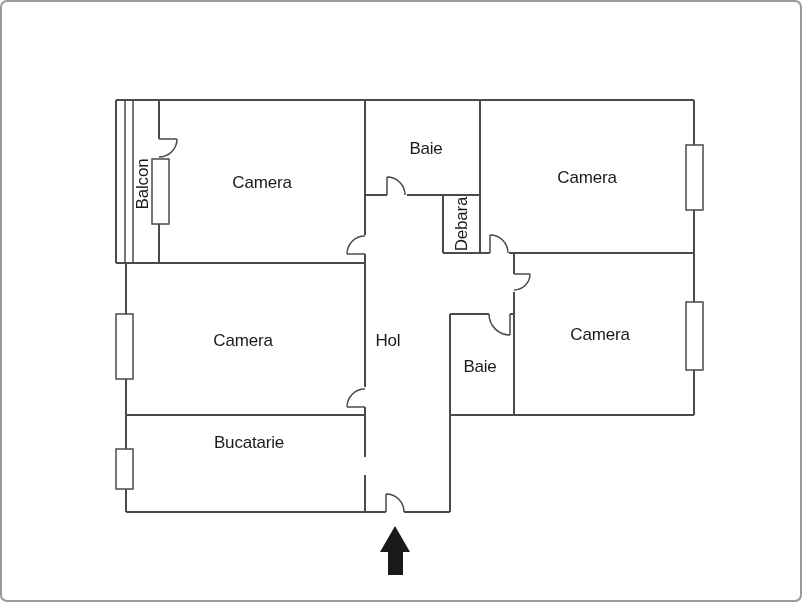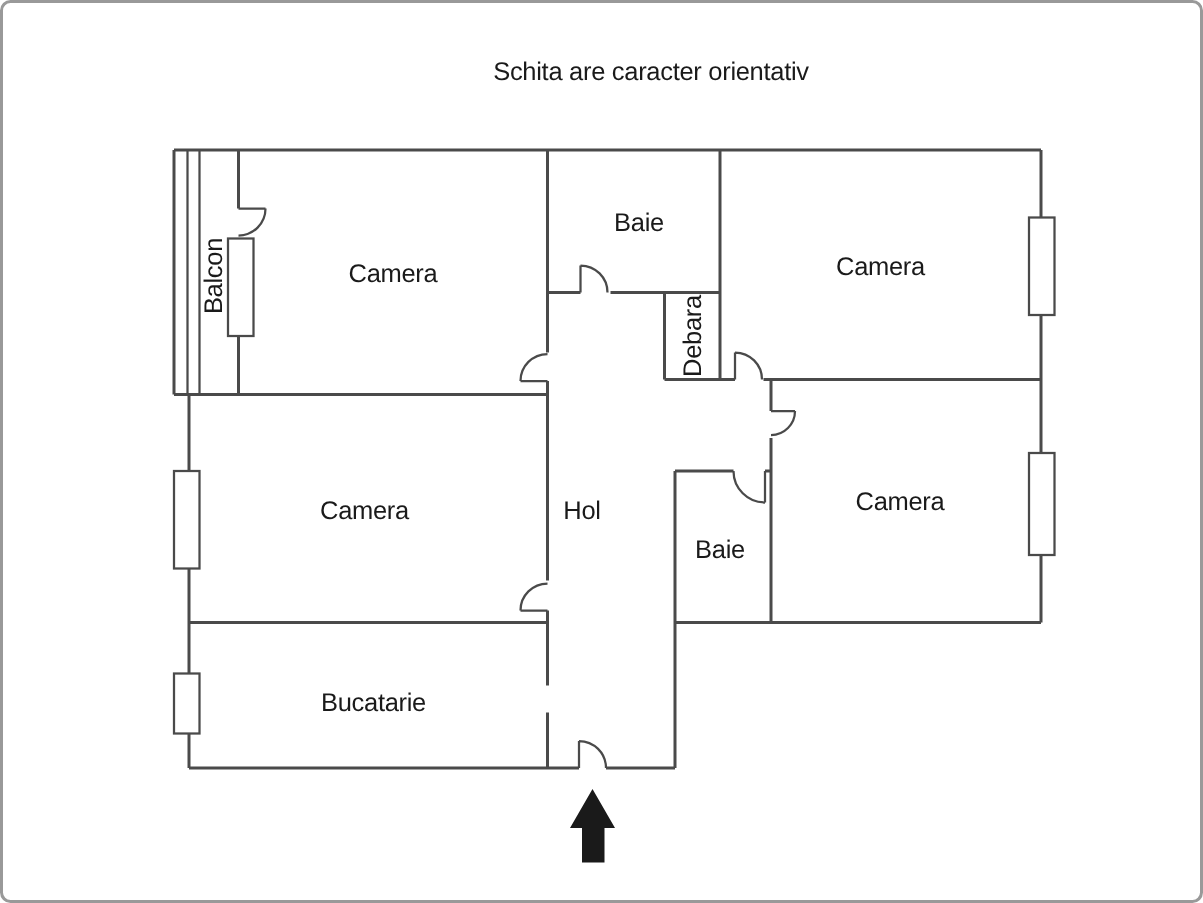--- a/index.html
+++ b/index.html
@@ -82,26 +82,25 @@
       <path d="M488,251 L488,233 M488,233 A18,18 0 0 1 506,251"></path>
       <path d="M512,272 L528,272 M528,272 A16,16 0 0 1 512,288"></path>
       <path d="M508,312 L508,333 M487,312 A21,21 0 0 0 508,333"></path>
       <path d="M363,405 L345,405 M345,405 A18,18 0 0 1 363,387"></path>
       <path d="M384,510 L384,492 M384,492 A18,18 0 0 1 402,510"></path>
     </g>
 
     <polygon fill="var(--arrow,#1a1a1a)" stroke="none" points="393,524 408,550 401,550 401,573 386,573 386,550 378,550"></polygon>
   </svg>
 
-  <div class="title">Schita are caracter orientativ</div>
 
   <div class="room-label vertical" style="left:141px;top:182px">Balcon</div>
   <div class="room-label" style="left:260px;top:181px">Camera</div>
   <div class="room-label" style="left:424px;top:147px">Baie</div>
   <div class="room-label" style="left:585px;top:176px">Camera</div>
   <div class="room-label vertical" style="left:460px;top:222px">Debara</div>
   <div class="room-label" style="left:386px;top:339px">Hol</div>
   <div class="room-label" style="left:241px;top:339px">Camera</div>
   <div class="room-label" style="left:598px;top:333px">Camera</div>
   <div class="room-label" style="left:478px;top:365px">Baie</div>
-  <div class="room-label" style="left:247px;top:467px">Bucatarie</div>
+  <div class="room-label" style="left:247px;top:441px">Bucatarie</div>
 
 </div>
 
 </body></html>

